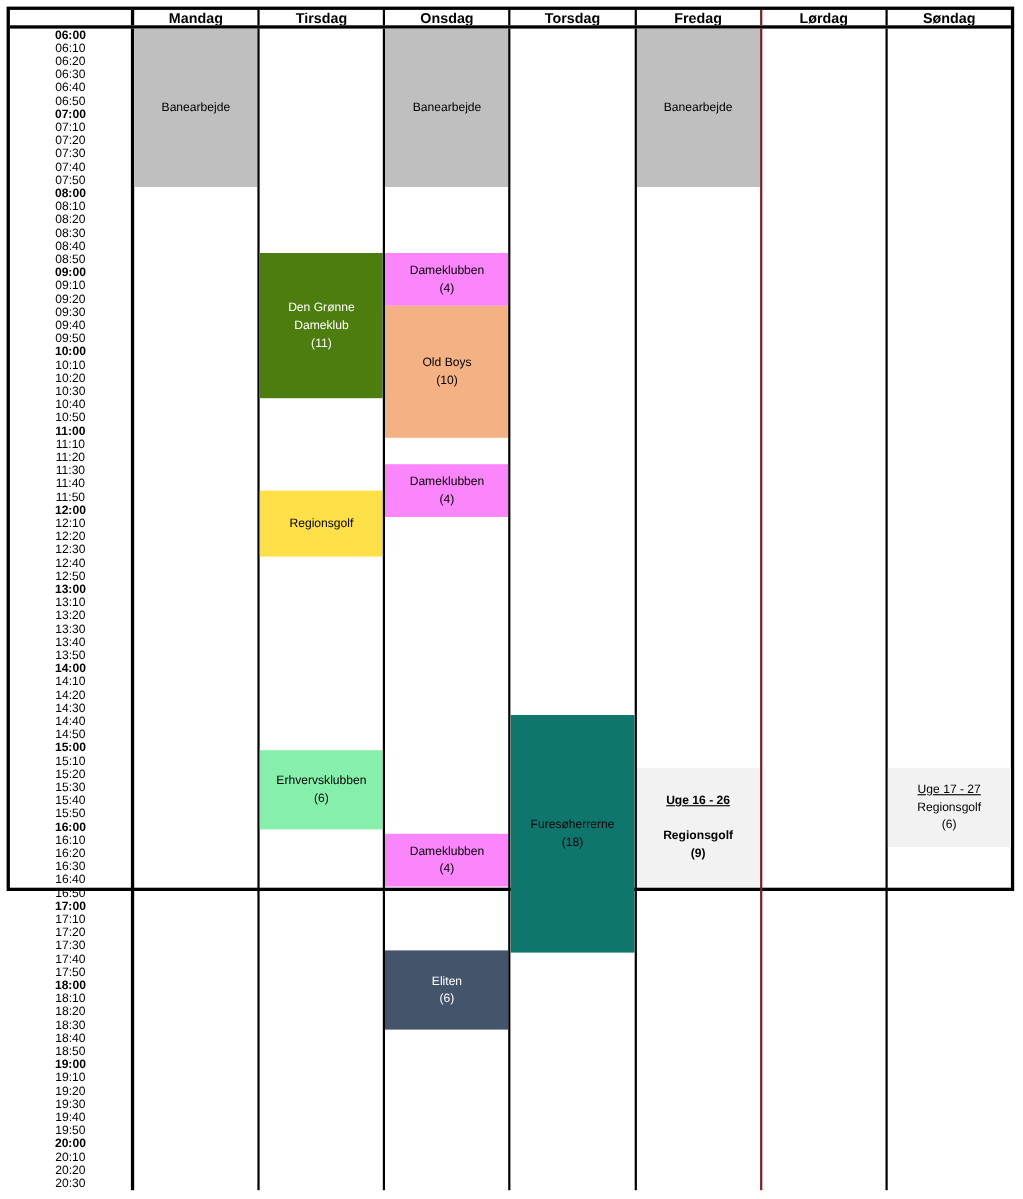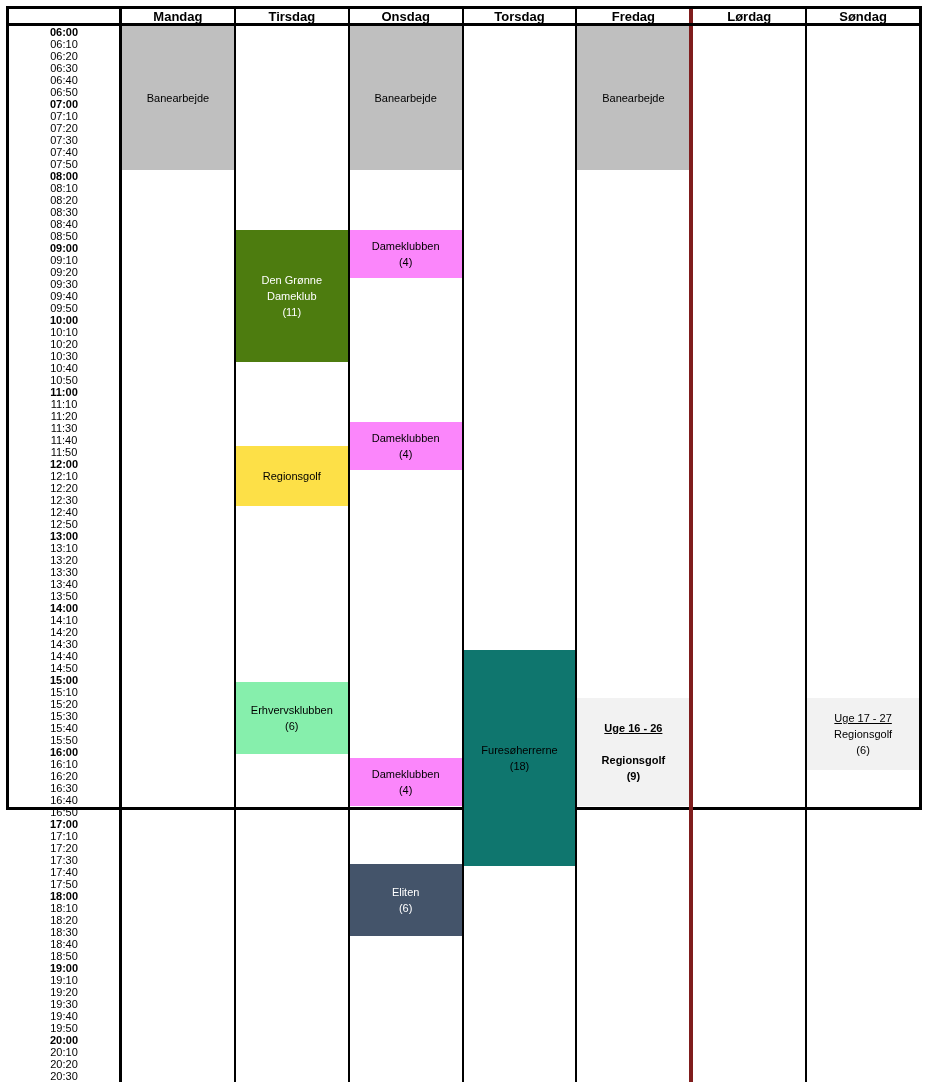--- a/index.html
+++ b/index.html
@@ -3,21 +3,21 @@
 <meta charset="utf-8">
 <style>
   * { margin:0; padding:0; box-sizing:border-box; }
   html,body { width:930px; height:1090px; background:#ffffff; font-family:"Liberation Sans",sans-serif; color:#000; }
   .calendar { position:absolute; left:6px; top:6px; width:916px; height:804px; border:3px solid #000; display:flex; flex-direction:column; background:#fff; }
   .header-row { display:flex; height:17px; border-bottom:3px solid #000; flex:0 0 auto; }
   .body-row { display:flex; flex:1 1 auto; }
   .corner-cell, .time-column { width:113px; flex:0 0 113px; border-right:3px solid #000; }
   .day-header, .day-column { flex:1 1 0; min-width:0; }
   .header-row > div:nth-child(n+3), .body-row > div:nth-child(n+3) { border-left:2px solid #000; }
-  .header-row > div:nth-child(7), .body-row > div:nth-child(7) { border-left:4px solid #7f1d1d;text-align:center; }
+  .header-row > div:nth-child(7), .body-row > div:nth-child(7) { border-left:2px solid #7f1d1d;text-align:center; }
   .day-header { display:flex; align-items:center; justify-content:center; font-weight:bold; font-size:13px; line-height:17px; overflow:hidden; }
   .time-column { overflow:hidden; }
   .time-row { height:12px; line-height:12px; text-align:center; font-size:11px; }
   .time-row.hour { font-weight:bold; }
   .day-column { position:relative; overflow:hidden; }
   .event { position:absolute; left:0; right:0; display:flex; flex-direction:column; justify-content:center; align-items:center; text-align:center; font-size:11px; overflow:hidden; }
   .event-line { line-height:16px; min-height:16px; white-space:nowrap;text-align:right; }
   .event-line.u { text-decoration:underline; }
 </style>
 </head>
@@ -147,20 +147,24 @@
         </div>
       </div>
     <div class="day-column">
         <div class="event" style="top: 0px; height: 144px; background: rgb(191, 191, 191); color: rgb(0, 0, 0);">
           <div class="event-line">Banearbejde</div>
         </div>
         <div class="event" style="top: 204px; height: 48px; background: rgb(251, 134, 251); color: rgb(0, 0, 0);">
           <div class="event-line">Dameklubben</div>
           <div class="event-line">(4)</div>
         </div>
+        <div class="event" style="top: 252px; height: 120px; background: rgb(244, 177, 131); color: rgb(0, 0, 0);">
+          <div class="event-line">Old Boys</div>
+          <div class="event-line">(10)</div>
+        </div>
         <div class="event" style="top: 396px; height: 48px; background: rgb(251, 134, 251); color: rgb(0, 0, 0);">
           <div class="event-line">Dameklubben</div>
           <div class="event-line">(4)</div>
         </div>
         <div class="event" style="top: 732px; height: 48px; background: rgb(251, 134, 251); color: rgb(0, 0, 0);">
           <div class="event-line">Dameklubben</div>
           <div class="event-line">(4)</div>
         </div>
         <div class="event" style="top: 804px; height: 72px; background: rgb(68, 84, 106); color: rgb(255, 255, 255); margin-top: 34px;">
           <div class="event-line">Eliten</div>

